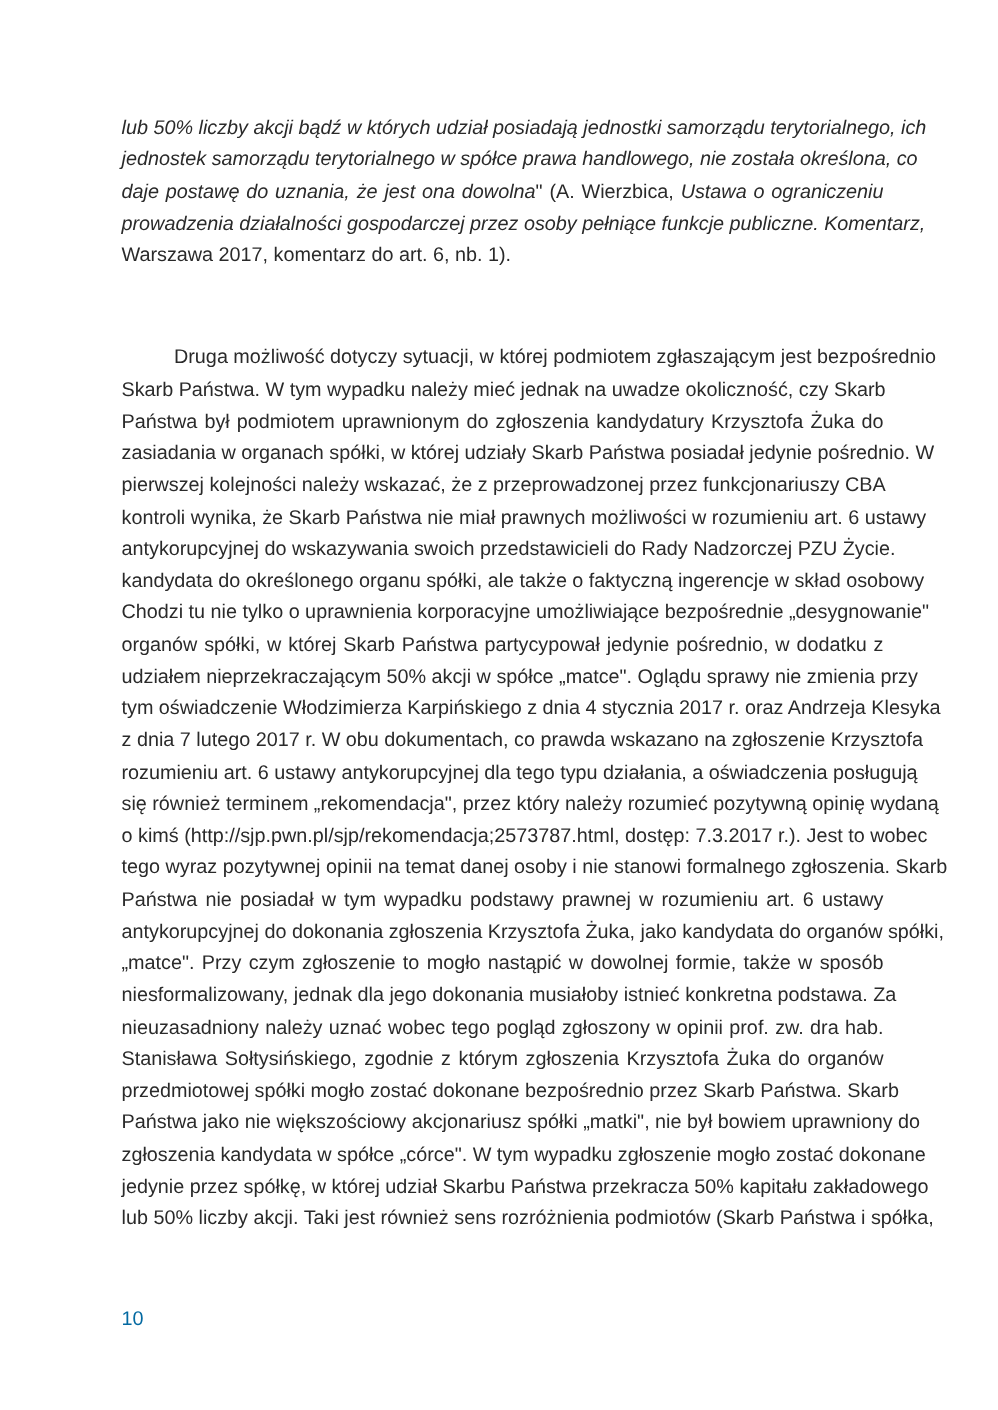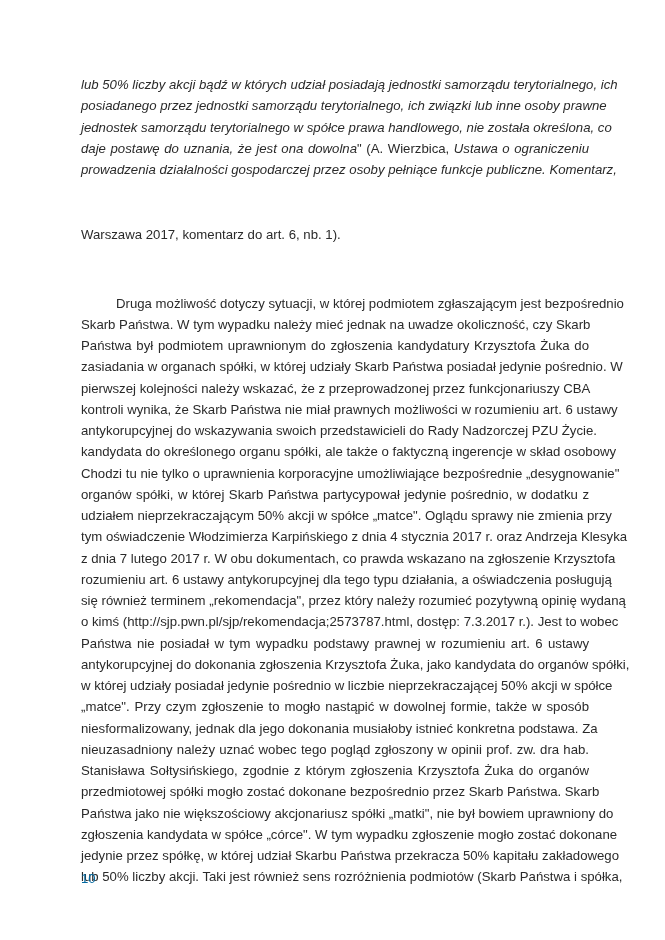--- a/index.html
+++ b/index.html
@@ -12,58 +12,57 @@
     position: absolute; left: 81px; top: 74px; width: 508px;
     font-family: "Liberation Sans", sans-serif;
     font-size: 13.2px;
     line-height: 21.25px;
     color: #2a2a2a;
   }
   .line {
     display: block; white-space: nowrap; height: 21.25px;
     text-align: justify; text-align-last: justify;
   }
-  .line.last { text-align-last: left; margin-top: 44px; }
+  .line.last { text-align-last: left; }
   .line.indent { padding-left: 35px; margin-top: 47px; }
   .it { font-style: italic; }
   .page-number {
     position: absolute; left: 81px; top: 871px;
     font-family: "Liberation Sans", sans-serif; font-size: 13.2px; color: #0369a1;
   }
 </style>
 </head>
 <body>
 
 <div class="page">
   <div class="text-block" id="text-block">
       <span class="line"><span class="it">lub 50% liczby akcji bądź w których udział posiadają jednostki samorządu terytorialnego, ich</span></span>
-      <span class="line"><span class="it">posiadanego przez jednostki samorządu terytorialnego, ich związki lub inne osoby prawne</span></span>
       <span class="line"><span class="it">jednostek samorządu terytorialnego w spółce prawa handlowego, nie została określona, co</span></span>
       <span class="line"><span class="it">daje postawę do uznania, że jest ona dowolna</span><span>" (A. Wierzbica, </span><span class="it">Ustawa o ograniczeniu</span></span>
       <span class="line"><span class="it">prowadzenia działalności gospodarczej przez osoby pełniące funkcje publiczne. Komentarz,</span></span>
       <span class="line last"><span>Warszawa 2017, komentarz do art. 6, nb. 1).</span></span>
       <span class="line indent"><span>Druga możliwość dotyczy sytuacji, w której podmiotem zgłaszającym jest bezpośrednio</span></span>
       <span class="line"><span>Skarb Państwa. W tym wypadku należy mieć jednak na uwadze okoliczność, czy Skarb</span></span>
       <span class="line"><span>Państwa był podmiotem uprawnionym do zgłoszenia kandydatury Krzysztofa Żuka do</span></span>
       <span class="line"><span>zasiadania w organach spółki, w której udziały Skarb Państwa posiadał jedynie pośrednio. W</span></span>
       <span class="line"><span>pierwszej kolejności należy wskazać, że z przeprowadzonej przez funkcjonariuszy CBA</span></span>
       <span class="line"><span>kontroli wynika, że Skarb Państwa nie miał prawnych możliwości w rozumieniu art. 6 ustawy</span></span>
       <span class="line"><span>antykorupcyjnej do wskazywania swoich przedstawicieli do Rady Nadzorczej PZU Życie.</span></span>
       <span class="line"><span>kandydata do określonego organu spółki, ale także o faktyczną ingerencje w skład osobowy</span></span>
       <span class="line"><span>Chodzi tu nie tylko o uprawnienia korporacyjne umożliwiające bezpośrednie „desygnowanie"</span></span>
       <span class="line"><span>organów spółki, w której Skarb Państwa partycypował jedynie pośrednio, w dodatku z</span></span>
       <span class="line"><span>udziałem nieprzekraczającym 50% akcji w spółce „matce". Oglądu sprawy nie zmienia przy</span></span>
       <span class="line"><span>tym oświadczenie Włodzimierza Karpińskiego z dnia 4 stycznia 2017 r. oraz Andrzeja Klesyka</span></span>
       <span class="line"><span>z dnia 7 lutego 2017 r. W obu dokumentach, co prawda wskazano na zgłoszenie Krzysztofa</span></span>
       <span class="line"><span>rozumieniu art. 6 ustawy antykorupcyjnej dla tego typu działania, a oświadczenia posługują</span></span>
       <span class="line"><span>się również terminem „rekomendacja", przez który należy rozumieć pozytywną opinię wydaną</span></span>
       <span class="line"><span>o kimś (http://sjp.pwn.pl/sjp/rekomendacja;2573787.html, dostęp: 7.3.2017 r.). Jest to wobec</span></span>
+      <span class="line"><span>tego wyraz pozytywnej opinii na temat danej osoby i nie stanowi formalnego zgłoszenia. Skarb</span></span>
       <span class="line"><span>Państwa nie posiadał w tym wypadku podstawy prawnej w rozumieniu art. 6 ustawy</span></span>
       <span class="line"><span>antykorupcyjnej do dokonania zgłoszenia Krzysztofa Żuka, jako kandydata do organów spółki,</span></span>
-      <span class="line"><span>w której udziały posiadał jedynie pośrednio w liczbie nieprzekraczającej 50% akcji w spółce</span></span>
       <span class="line"><span>„matce". Przy czym zgłoszenie to mogło nastąpić w dowolnej formie, także w sposób</span></span>
       <span class="line"><span>niesformalizowany, jednak dla jego dokonania musiałoby istnieć konkretna podstawa. Za</span></span>
       <span class="line"><span>nieuzasadniony należy uznać wobec tego pogląd zgłoszony w opinii prof. zw. dra hab.</span></span>
       <span class="line"><span>Stanisława Sołtysińskiego, zgodnie z którym zgłoszenia Krzysztofa Żuka do organów</span></span>
       <span class="line"><span>przedmiotowej spółki mogło zostać dokonane bezpośrednio przez Skarb Państwa. Skarb</span></span>
       <span class="line"><span>Państwa jako nie większościowy akcjonariusz spółki „matki", nie był bowiem uprawniony do</span></span>
       <span class="line"><span>zgłoszenia kandydata w spółce „córce". W tym wypadku zgłoszenie mogło zostać dokonane</span></span>
       <span class="line"><span>jedynie przez spółkę, w której udział Skarbu Państwa przekracza 50% kapitału zakładowego</span></span>
       <span class="line"><span>lub 50% liczby akcji. Taki jest również sens rozróżnienia podmiotów (Skarb Państwa i spółka,</span></span>
     </div>

